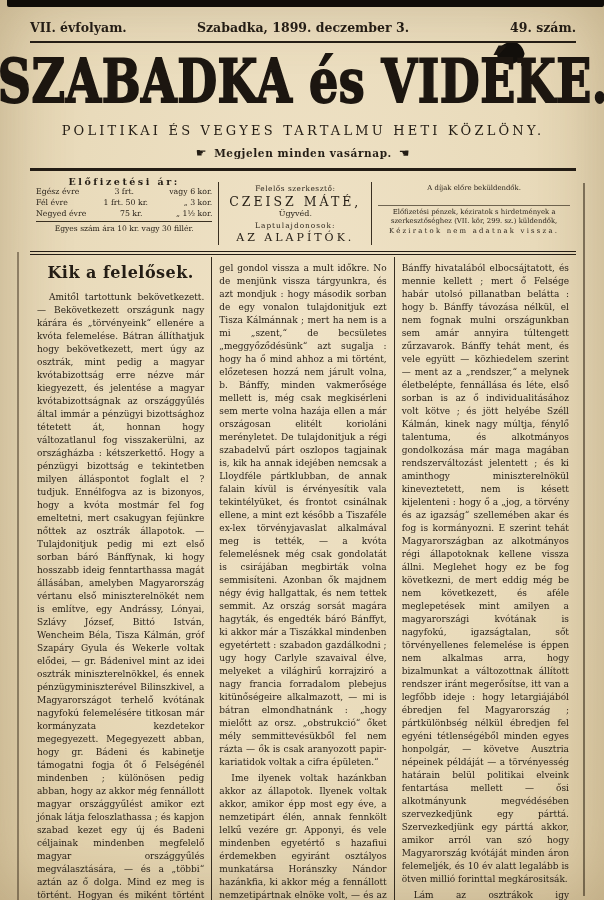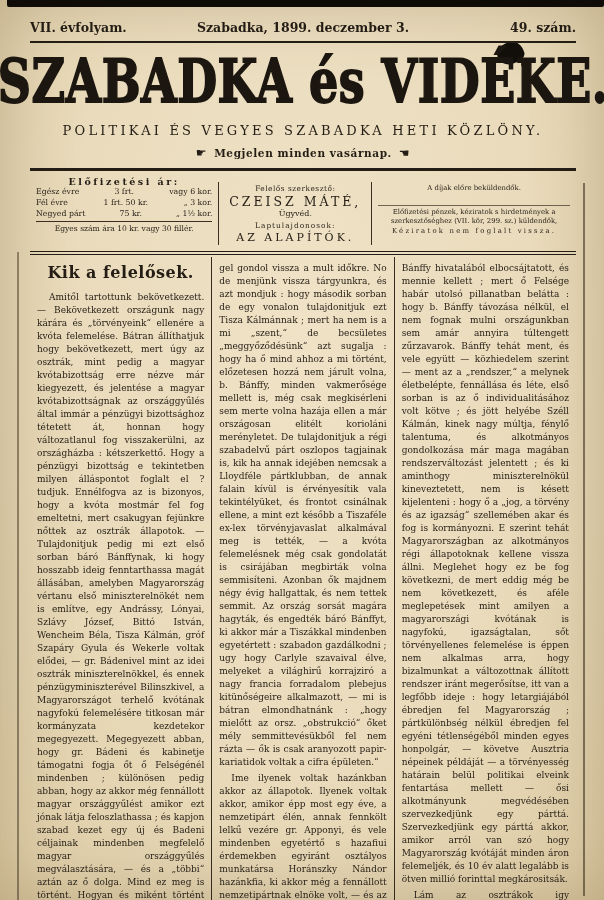--- a/index.html
+++ b/index.html
@@ -97,21 +97,21 @@
       <span class="l">VII. évfolyam.</span>
       <span class="c">Szabadka, 1899. deczember 3.</span>
       <span class="r">49. szám.</span>
     </div>
     <div class="rule"></div>
 
     <div class="masthead">
       <span>SZABADKA és VIDÉKE.</span>
     </div>
 
-    <div class="subtitle">POLITIKAI ÉS VEGYES SZABADKA HETI KÖZLÖNY.</div>
+    <div class="subtitle">POLITIKAI ÉS VEGYES TARTALMU HETI KÖZLÖNY.</div>
 
     <div class="banner">
       <span class="hand">☛</span><span>Megjelen minden vasárnap.</span><span class="hand">☚</span>
     </div>
 
     <div class="double-rule"></div>
 
     <div class="info-row">
 
       <div class="info-box box-sub">
@@ -120,39 +120,39 @@
           <span class="name">Egész évre</span>
           <span class="price">3 frt.</span>
           <span class="alt">vagy 6 kor.</span>
         </div>
         <div class="sub-row">
           <span class="name">Fél évre</span>
           <span class="price">1 frt. 50 kr.</span>
           <span class="alt">„ 3 kor.</span>
         </div>
         <div class="sub-row">
-          <span class="name">Negyed párt</span>
+          <span class="name">Negyed évre</span>
           <span class="price">75 kr.</span>
           <span class="alt">„ 1½ kor.</span>
         </div>
         <div class="sub-footer">Egyes szám ára 10 kr. vagy 30 fillér.</div>
       </div>
 
       <div class="info-box box-ed">
         <div class="ed-role">Felelős szerkesztő:</div>
         <div class="ed-name">CZEISZ MÁTÉ,</div>
         <div class="ed-title">Ügyvéd.</div>
         <div class="ed-owners-label">Laptulajdonosok:</div>
         <div class="ed-owners">AZ ALAPÍTÓK.</div>
       </div>
 
       <div class="info-box box-ads">
         <div class="ads-prepay">A díjak előre beküldendők.</div>
         <div class="ads-address">Előfizetési pénzek, kéziratok s hirdetmények a szerkesztőséghez (VII. kör, 299. sz.) küldendők,</div>
-        <div class="ads-returns">Kéziratok nem foglalt vissza.</div>
+        <div class="ads-returns">Kéziratok nem adatnak vissza.</div>
       </div>
 
     </div>
 
     <div class="double-rule thin"></div>
 
     <div class="columns">
 
       <div class="col">
         <h2 class="article-title">Kik a felelősek.</h2>

